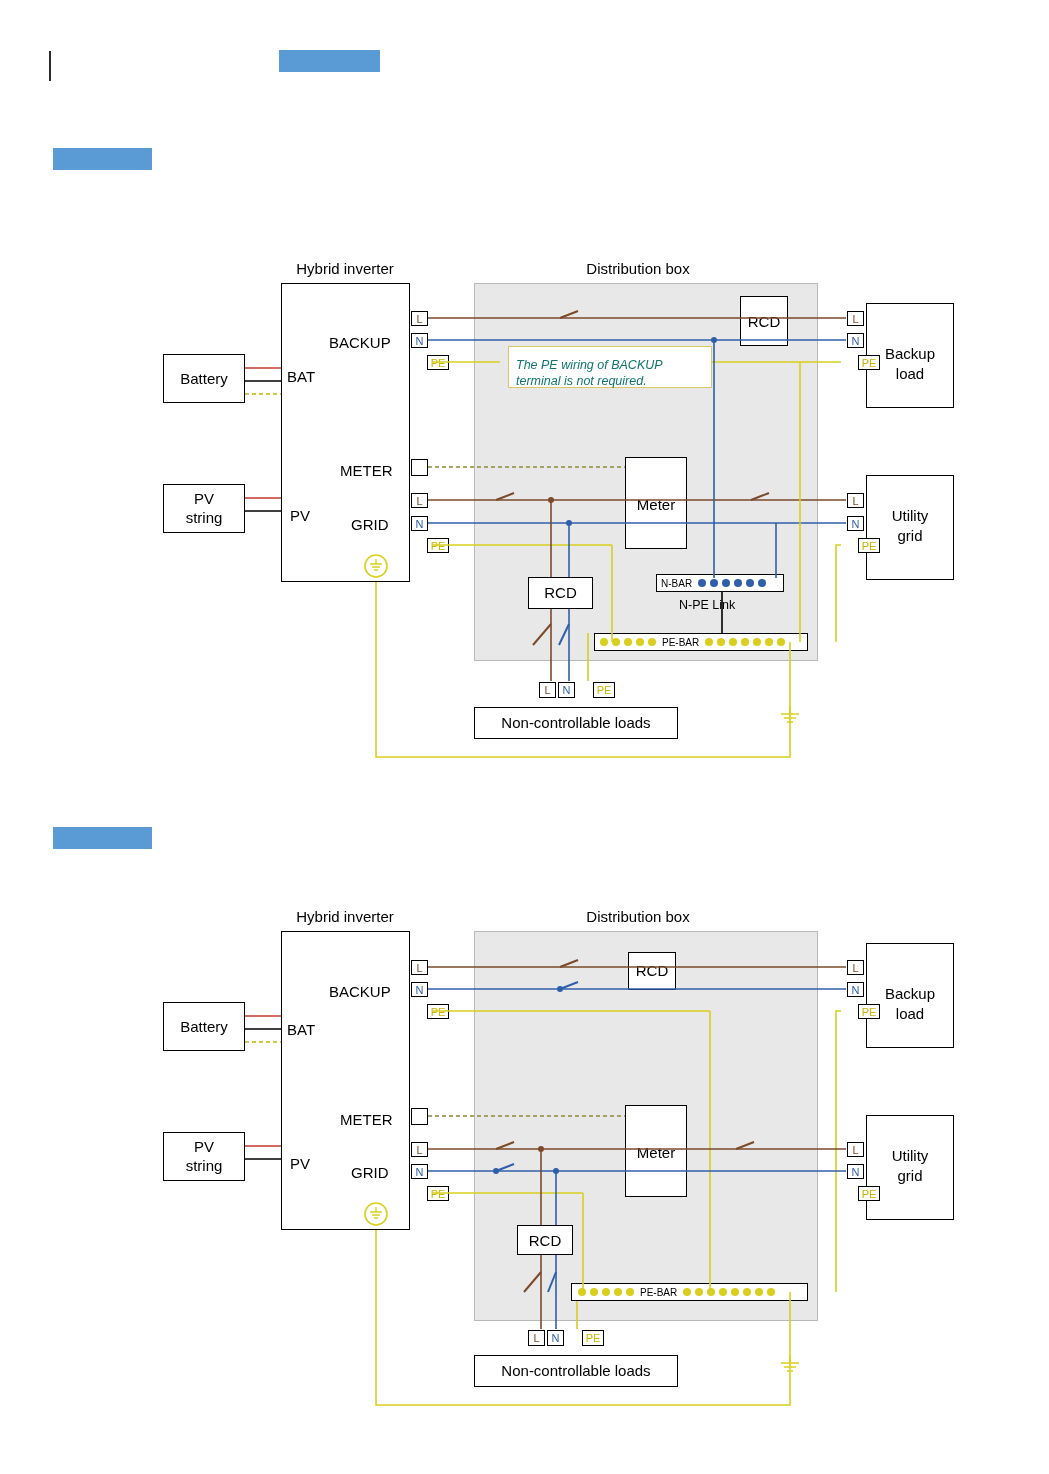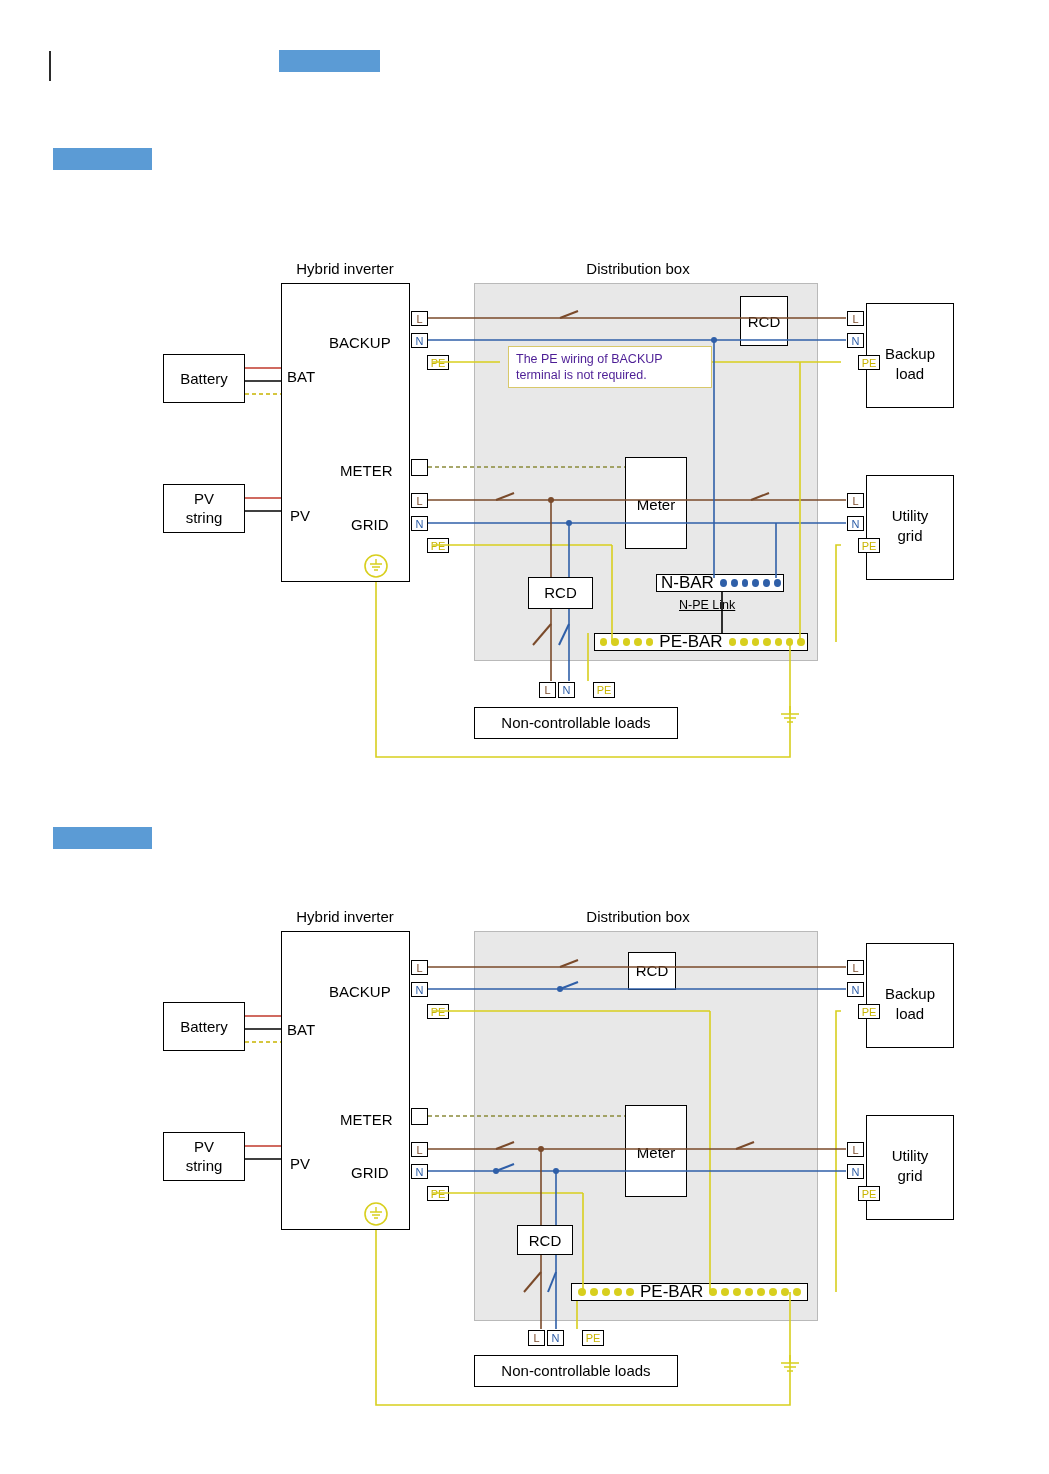--- a/index.html
+++ b/index.html
@@ -9,27 +9,27 @@
   .cursor{position:absolute;left:49px;top:51px;width:2px;height:30px;background:#2b2b2b;}
   .box{position:absolute;border:1px solid #000;background:#fff;box-sizing:border-box;}
   .dbox{position:absolute;background:#e8e8e8;border:1px solid #b9b9b9;box-sizing:border-box;}
   .lbl{position:absolute;font-size:15px;color:#000;white-space:nowrap;}
   .lbl-c{position:absolute;font-size:15px;color:#000;text-align:center;white-space:nowrap;}
   .term{position:absolute;border:1px solid #000;background:#fff;box-sizing:border-box;font-size:11px;text-align:center;line-height:14px;}
   .term.L{color:#7a4a2a;}
   .term.N{color:#2f5fa8;}
   .term.PE{color:#c8b400;margin-left:16px;}
   svg.wires{position:absolute;left:0;top:0;overflow:visible;}
-  .note{position:absolute;border:1px solid #d8c86a;background:#fff;box-sizing:border-box;font-size:12.5px;color:#4c1d95;padding:5px 7px;line-height:1.25;}
+  .note{position:absolute;border:1px solid #d8c86a;background:#fff;box-sizing:border-box;font-size:12.5px;color:#0f766e;padding:11px 7px;line-height:1.25;font-style:italic;}
   .barbox{position:absolute;border:1px solid #000;background:#fff;box-sizing:border-box;display:flex;align-items:center;}
-  .bar-label{font-size:17px;color:#000;padding:0 4px;white-space:nowrap;}
+  .bar-label{font-size:10px;color:#000;padding:0 4px;white-space:nowrap;}
   .dot{width:8px;height:8px;border-radius:50%;display:inline-block;margin:0 2px;}
   .dot.n{background:#2f5fa8;}
   .dot.pe{background:#d8cf1e;}
-  .sm{font-size:12.5px;text-decoration:underline;}
+  .sm{font-size:12.5px;}
 </style>
 </head>
 <body>
 
 <div class="cursor"></div>
 <div class="abs blue-bar" style="left:279px;top:50px;width:101px;height:22px;"></div>
 <div class="abs blue-bar" style="left:53px;top:148px;width:99px;height:22px;"></div>
 <div class="abs blue-bar" style="left:53px;top:827px;width:99px;height:22px;"></div>
 
 <div class="lbl-c" style="left:283px;top:260px;width:124px;">Hybrid inverter</div>

